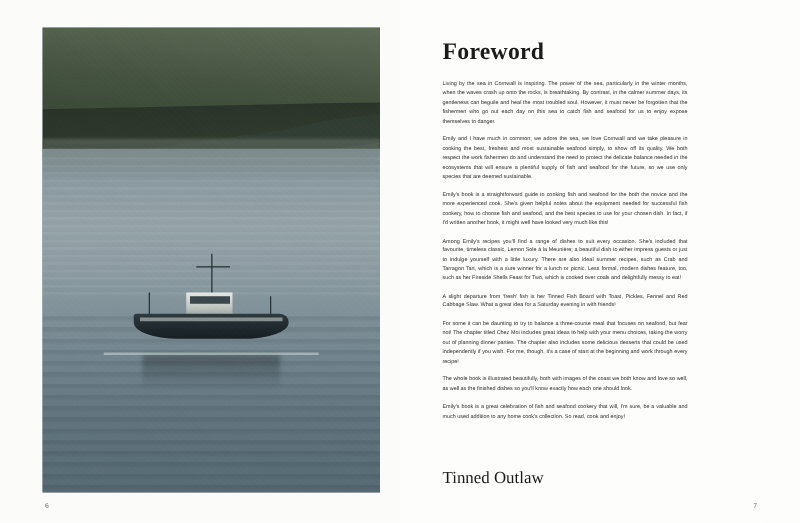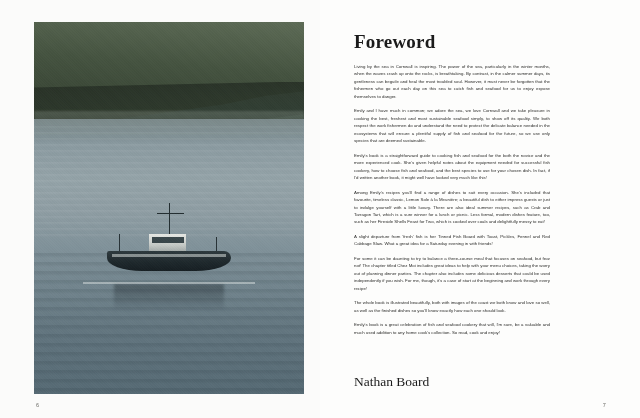--- a/index.html
+++ b/index.html
@@ -301,17 +301,17 @@
       <p>Living by the sea in Cornwall is inspiring. The power of the sea, particularly in the winter months, when the waves crash up onto the rocks, is breathtaking. By contrast, in the calmer summer days, its gentleness can beguile and heal the most troubled soul. However, it must never be forgotten that the fishermen who go out each day on this sea to catch fish and seafood for us to enjoy expose themselves to danger.</p>
       <p>Emily and I have much in common; we adore the sea, we love Cornwall and we take pleasure in cooking the best, freshest and most sustainable seafood simply, to show off its quality. We both respect the work fishermen do and understand the need to protect the delicate balance needed in the ecosystems that will ensure a plentiful supply of fish and seafood for the future, so we use only species that are deemed sustainable.</p>
       <p>Emily's book is a straightforward guide to cooking fish and seafood for the both the novice and the more experienced cook. She's given helpful notes about the equipment needed for successful fish cookery, how to choose fish and seafood, and the best species to use for your chosen dish. In fact, if I'd written another book, it might well have looked very much like this!</p>
       <p>Among Emily's recipes you'll find a range of dishes to suit every occasion. She's included that favourite, timeless classic, Lemon Sole à la Meunière; a beautiful dish to either impress guests or just to indulge yourself with a little luxury. There are also ideal summer recipes, such as Crab and Tarragon Tart, which is a sure winner for a lunch or picnic. Less formal, modern dishes feature, too, such as her Fireside Shells Feast for Two, which is cooked over coals and delightfully messy to eat!</p>
       <p>A slight departure from 'fresh' fish is her Tinned Fish Board with Toast, Pickles, Fennel and Red Cabbage Slaw. What a great idea for a Saturday evening in with friends!</p>
       <p>For some it can be daunting to try to balance a three-course meal that focuses on seafood, but fear not! The chapter titled Chez Moi includes great ideas to help with your menu choices, taking the worry out of planning dinner parties. The chapter also includes some delicious desserts that could be used independently if you wish. For me, though, it's a case of start at the beginning and work through every recipe!</p>
       <p>The whole book is illustrated beautifully, both with images of the coast we both know and love so well, as well as the finished dishes so you'll know exactly how each one should look.</p>
       <p>Emily's book is a great celebration of fish and seafood cookery that will, I'm sure, be a valuable and much used addition to any home cook's collection. So read, cook and enjoy!</p>
     </div>
 
-    <div class="signature">Nathan Board</div>
+    <div class="signature">Tinned Outlaw</div>
     <div class="folio folio-right">7</div>
   </div>
 
 </div>
 
 </body></html>

